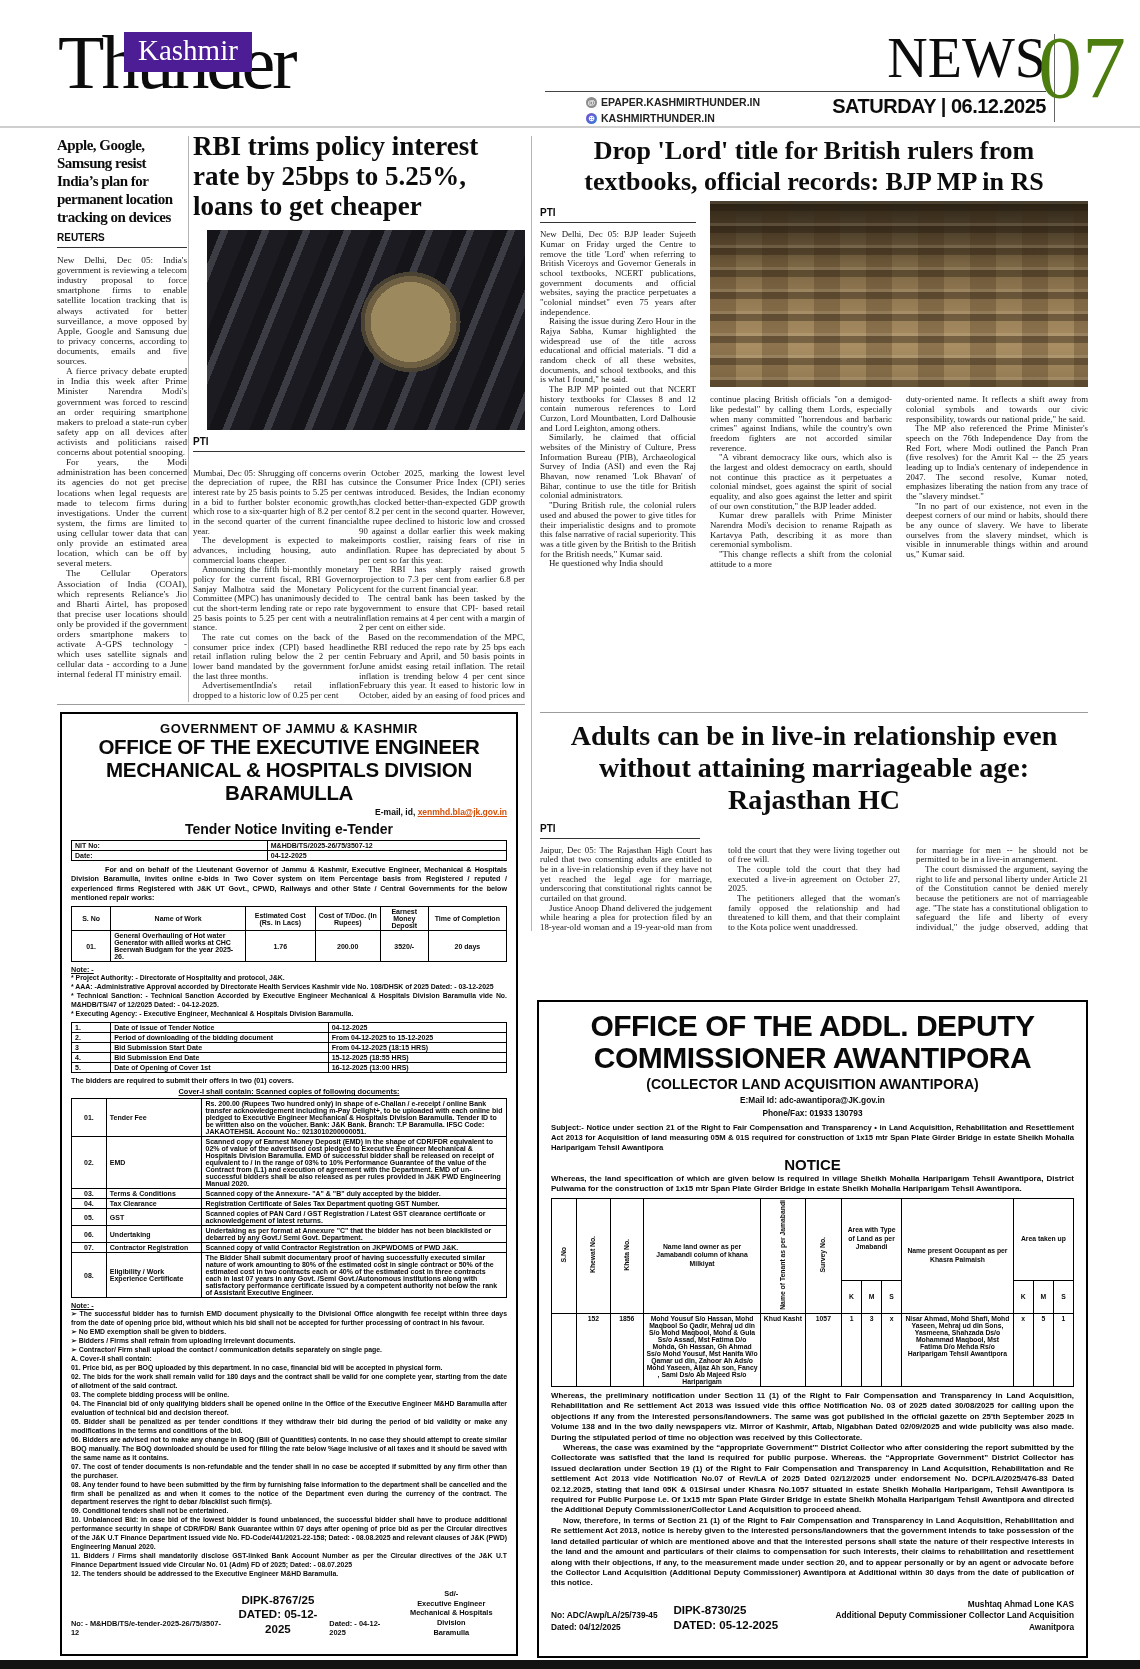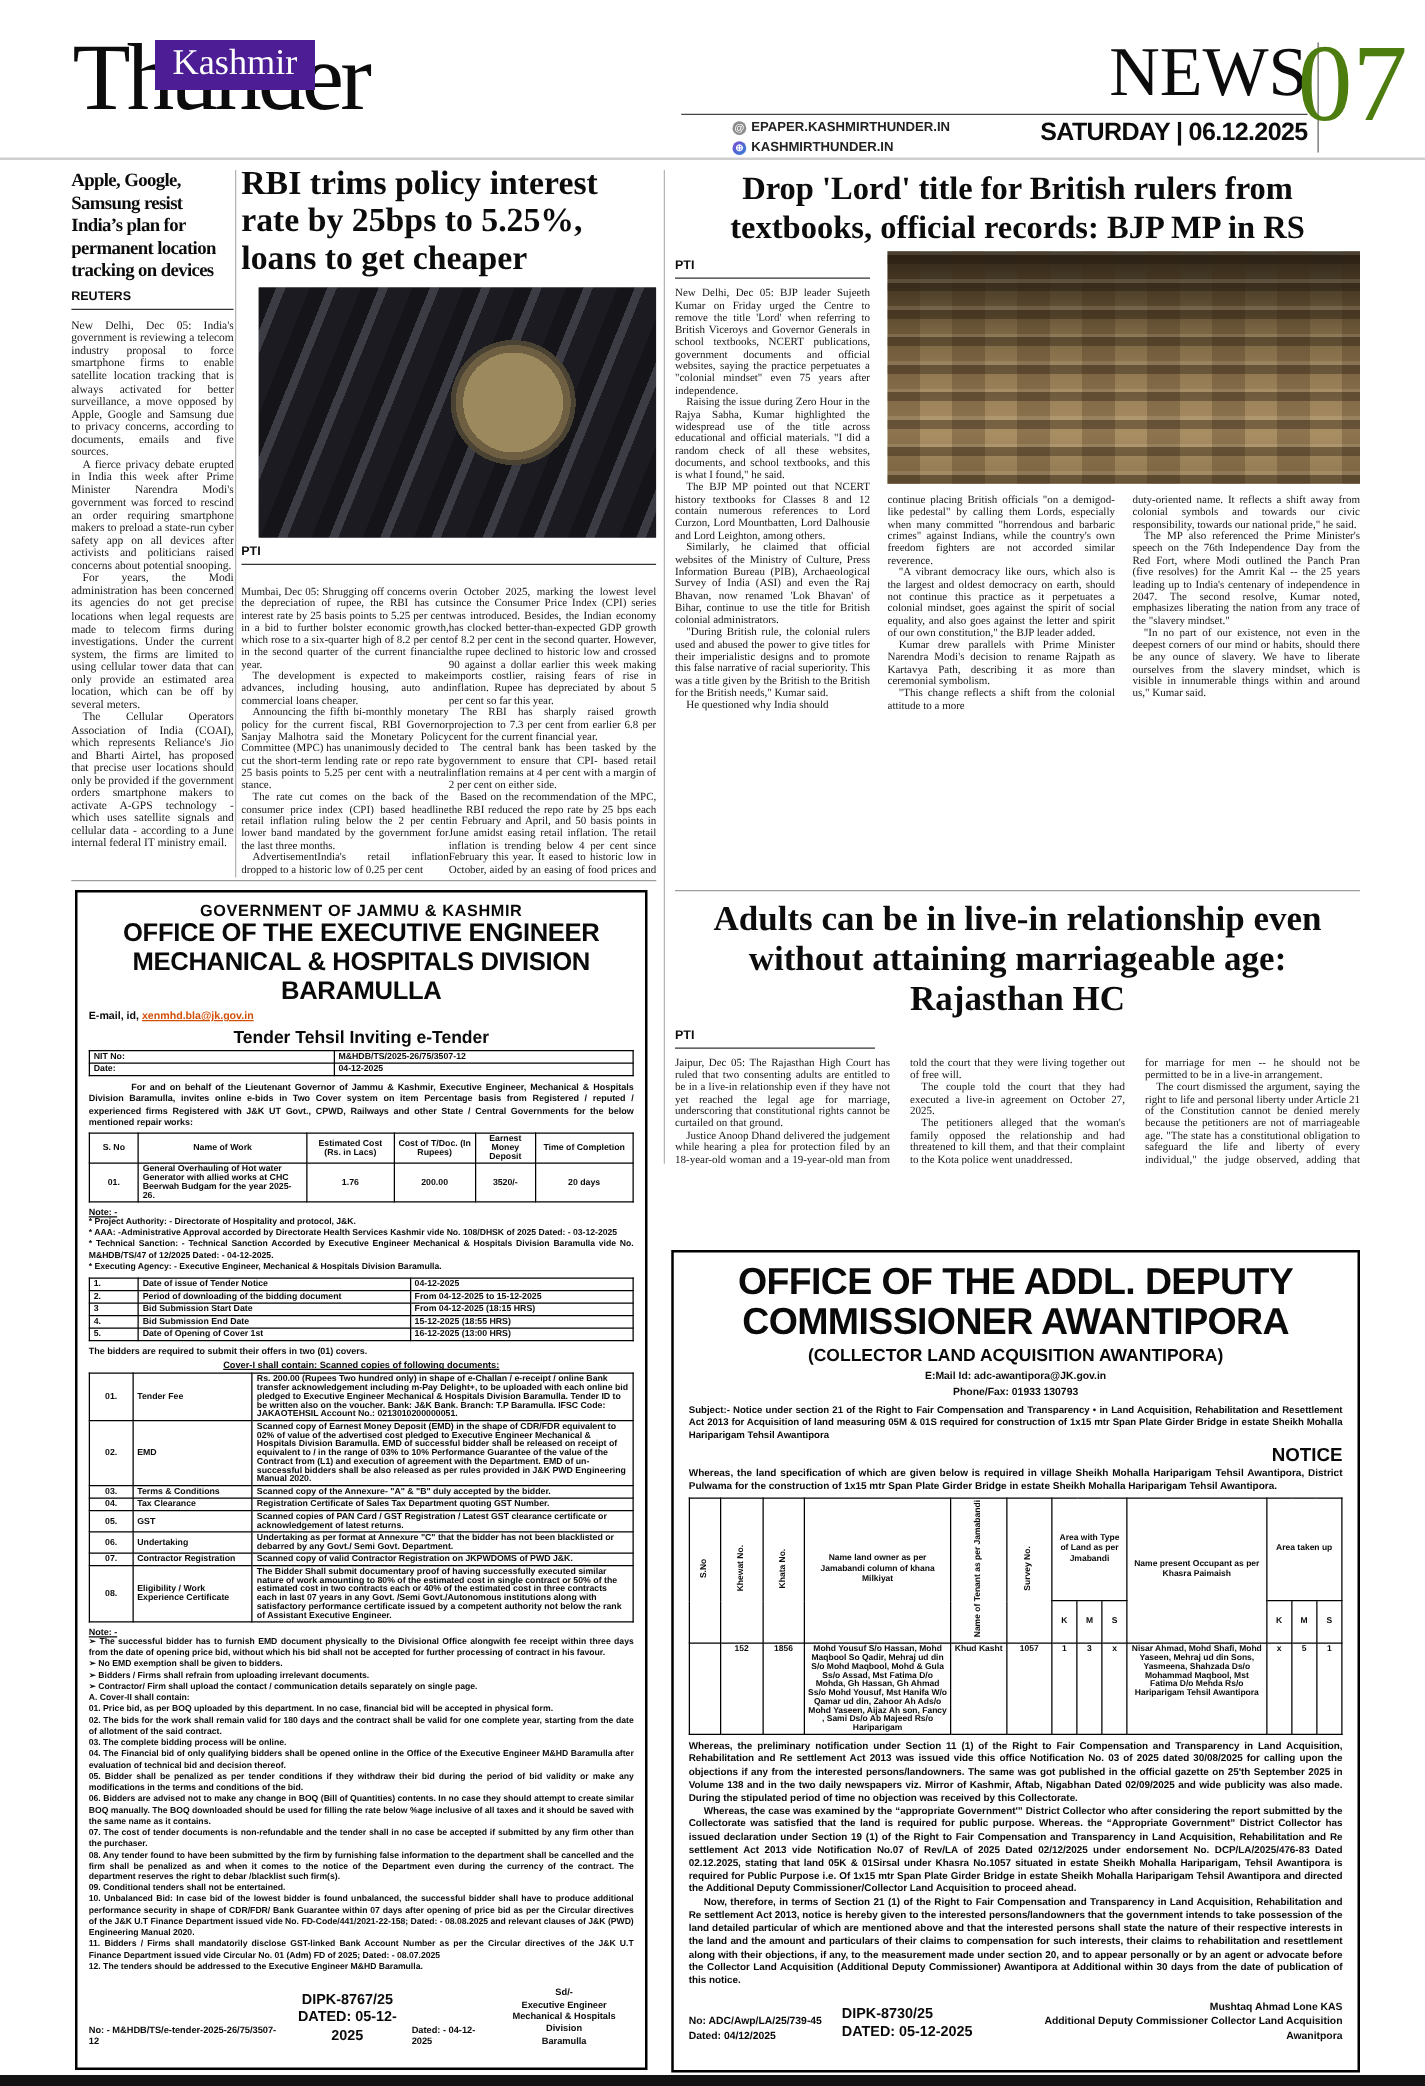--- a/index.html
+++ b/index.html
@@ -60,21 +60,21 @@
   .art-livein h1{font-size:28px;line-height:1.15;font-weight:700;text-align:center;}
   .art-livein .byline{width:160px;}
   .art-livein .cols{display:flex;gap:16px;}
   .art-livein .col{flex:1;height:128px;overflow:hidden;}
   
   .tender{position:absolute;left:60px;top:712px;width:458px;height:944px;box-sizing:border-box;
           border:2px solid #000;padding:7px 9px;font-family:"Liberation Sans",sans-serif;
           color:#0a0a0a;overflow:hidden;}
   .t-gov{text-align:center;font-size:13px;font-weight:700;letter-spacing:0.5px;}
   .t-office{text-align:center;font-size:20.5px;font-weight:700;letter-spacing:-0.3px;line-height:1.12;}
-  .t-email{text-align:left;font-size:8.5px;font-weight:700;margin-top:2px;}
+  .t-email{text-align:right;font-size:8.5px;font-weight:700;margin-top:2px;}
   .t-email .lnk{color:#d4500a;text-decoration:underline;}
   .t-title{text-align:center;font-size:14px;font-weight:700;margin:4px 0 3px;}
   table{border-collapse:collapse;width:100%;}
   .tender td,.tender th{border:1px solid #000;font-size:7px;font-weight:700;padding:1px 3px;vertical-align:top;text-align:left;}
   .tender .works th{text-align:center;vertical-align:middle;}
   .tender .works td{text-align:center;vertical-align:middle;}
   .tender .works td.wname{text-align:left;}
   .t-par{font-size:7.2px;font-weight:700;line-height:1.3;text-align:justify;margin:4px 0;}
   .t-par.ind{text-indent:34px;}
   .t-note-label{font-size:7.2px;font-weight:700;text-decoration:underline;margin-top:3px;}
@@ -89,21 +89,21 @@
   .t-footer .fdated{font-size:7.4px;font-weight:700;}
   .t-footer .fsig{font-size:7.4px;font-weight:700;text-align:center;line-height:1.3;}
   
   .awanti{position:absolute;left:537px;top:1000px;width:551px;height:658px;box-sizing:border-box;
           border:2px solid #000;padding:8px 12px;font-family:"Liberation Sans",sans-serif;
           color:#0a0a0a;overflow:hidden;}
   .a-title{text-align:center;font-size:30px;font-weight:700;letter-spacing:-0.5px;line-height:1.08;}
   .a-sub{text-align:center;font-size:14px;font-weight:700;margin-top:1px;}
   .a-contact{text-align:center;font-size:8.3px;font-weight:700;margin-top:3px;}
   .a-subject{font-size:7.7px;font-weight:700;line-height:1.3;text-align:justify;margin-top:5px;}
-  .a-notice{text-align:right;font-size:15px;font-weight:700;margin:3px 0 1px;}
+  .a-notice{text-align:center;font-size:15px;font-weight:700;margin:3px 0 1px;}
   .a-intro{font-size:8px;font-weight:700;line-height:1.3;text-align:justify;}
   .awanti td,.awanti th{border:1px solid #000;font-size:6.8px;font-weight:700;padding:1px 2px;
        text-align:center;vertical-align:top;}
   .awanti th{vertical-align:middle;line-height:1.25;}
   .awanti .vert{writing-mode:vertical-rl;transform:rotate(180deg);white-space:nowrap;margin:0 auto;}
   .awanti table{margin-top:3px;}
   .a-par{font-size:7.9px;font-weight:700;line-height:1.32;text-align:justify;margin:0;}
   .a-pars{margin-top:4px;}
   .a-pars p+p{text-indent:12px;margin-top:0;}
   .a-pars p{margin:0;}
@@ -230,21 +230,21 @@
   </div>
 
   <div class="tender">
     <div class="t-gov">GOVERNMENT OF JAMMU &amp; KASHMIR</div>
     <div class="t-office">OFFICE OF THE EXECUTIVE ENGINEER</div>
     <div class="t-office">MECHANICAL &amp; HOSPITALS DIVISION BARAMULLA</div>
     <div class="t-email">
       <span>E-mail, id,</span>
       <span class="lnk">xenmhd.bla@jk.gov.in</span>
     </div>
-    <div class="t-title">Tender Tehsil Inviting e-Tender</div>
+    <div class="t-title">Tender Notice Inviting e-Tender</div>
     <table>
       <tbody>
           <tr>
         <td style="width:45%">NIT No:</td>
         <td>M&amp;HDB/TS/2025-26/75/3507-12</td>
       </tr>
       <tr>
         <td>Date:</td>
         <td>04-12-2025</td>
       </tr>

